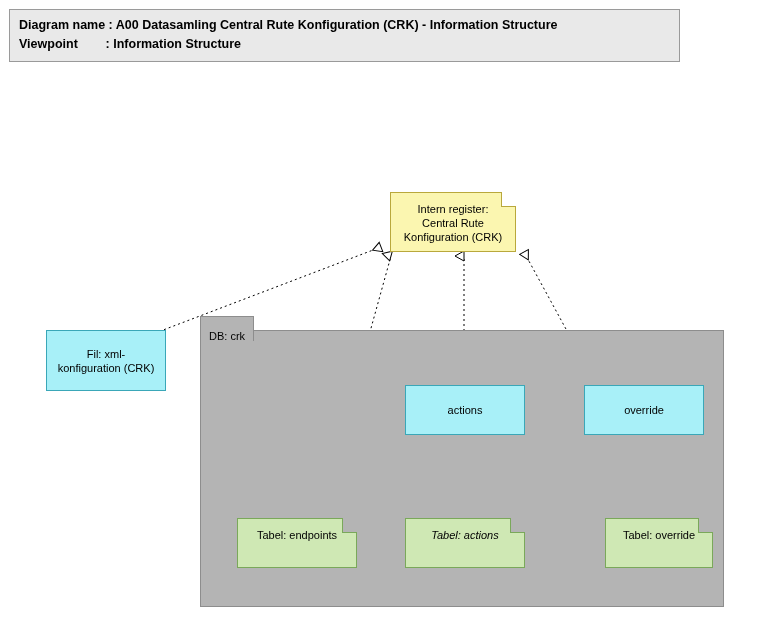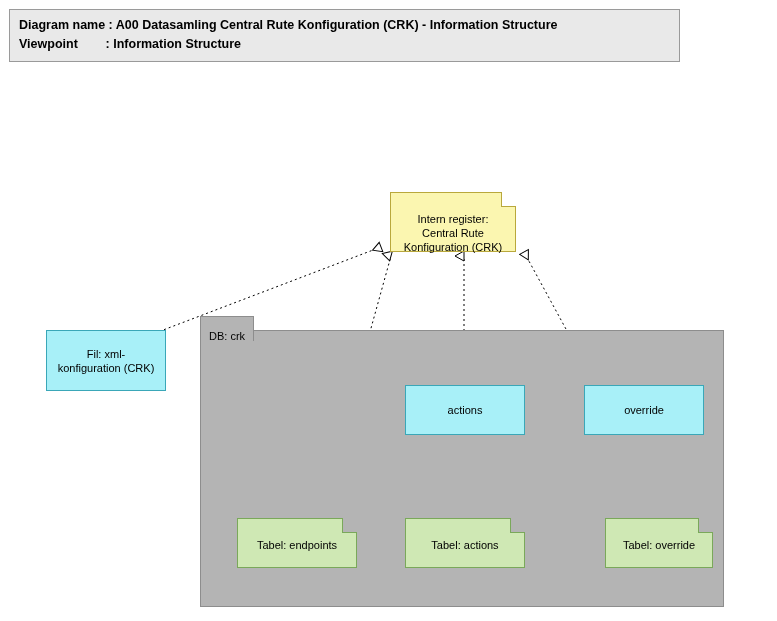--- a/index.html
+++ b/index.html
@@ -96,21 +96,21 @@
     height: 14px;
     background: #b4b4b4;
     border-left: 1px solid #7aa85a;
     border-bottom: 1px solid #7aa85a;
   }
   .node.yellow.folded .fold {
     background: #ffffff;
     border-left-color: #b9a83c;
     border-bottom-color: #b9a83c;
   }
-  .node.top-align { align-items: flex-start; padding-top: 19px; }
+  .node.top-align { align-items: flex-start; padding-top: 9px; }
 </style>
 </head>
 <body>
 
 <div id="canvas">
 
   <div class="header">
     <div class="line">Diagram name : A00 Datasamling Central Rute Konfiguration (CRK) - Information Structure</div>
     <div class="line">Viewpoint        : Information Structure</div>
   </div>
@@ -165,21 +165,21 @@
 
   <div class="node cyan" style="left:584px; top:385px; width:120px; height:50px;">
     <span class="label">override</span>
   </div>
 
   <div class="node green folded top-align" style="left:237px; top:518px; width:120px; height:50px;">
     <span class="fold"></span>
     <span class="label">Tabel: endpoints</span>
   </div>
 
-  <div class="node green folded top-align" style="left:405px; top:518px; width:120px; height:50px;">
+  <div class="node green folded top-align" style="left:405px; top:518px; width:120px; height:50px;font-style:italic;">
     <span class="fold"></span>
     <span class="label">Tabel: actions</span>
   </div>
 
   <div class="node green folded top-align" style="left:605px; top:518px; width:108px; height:50px;">
     <span class="fold"></span>
     <span class="label">Tabel: override</span>
   </div>
 
 </div>

